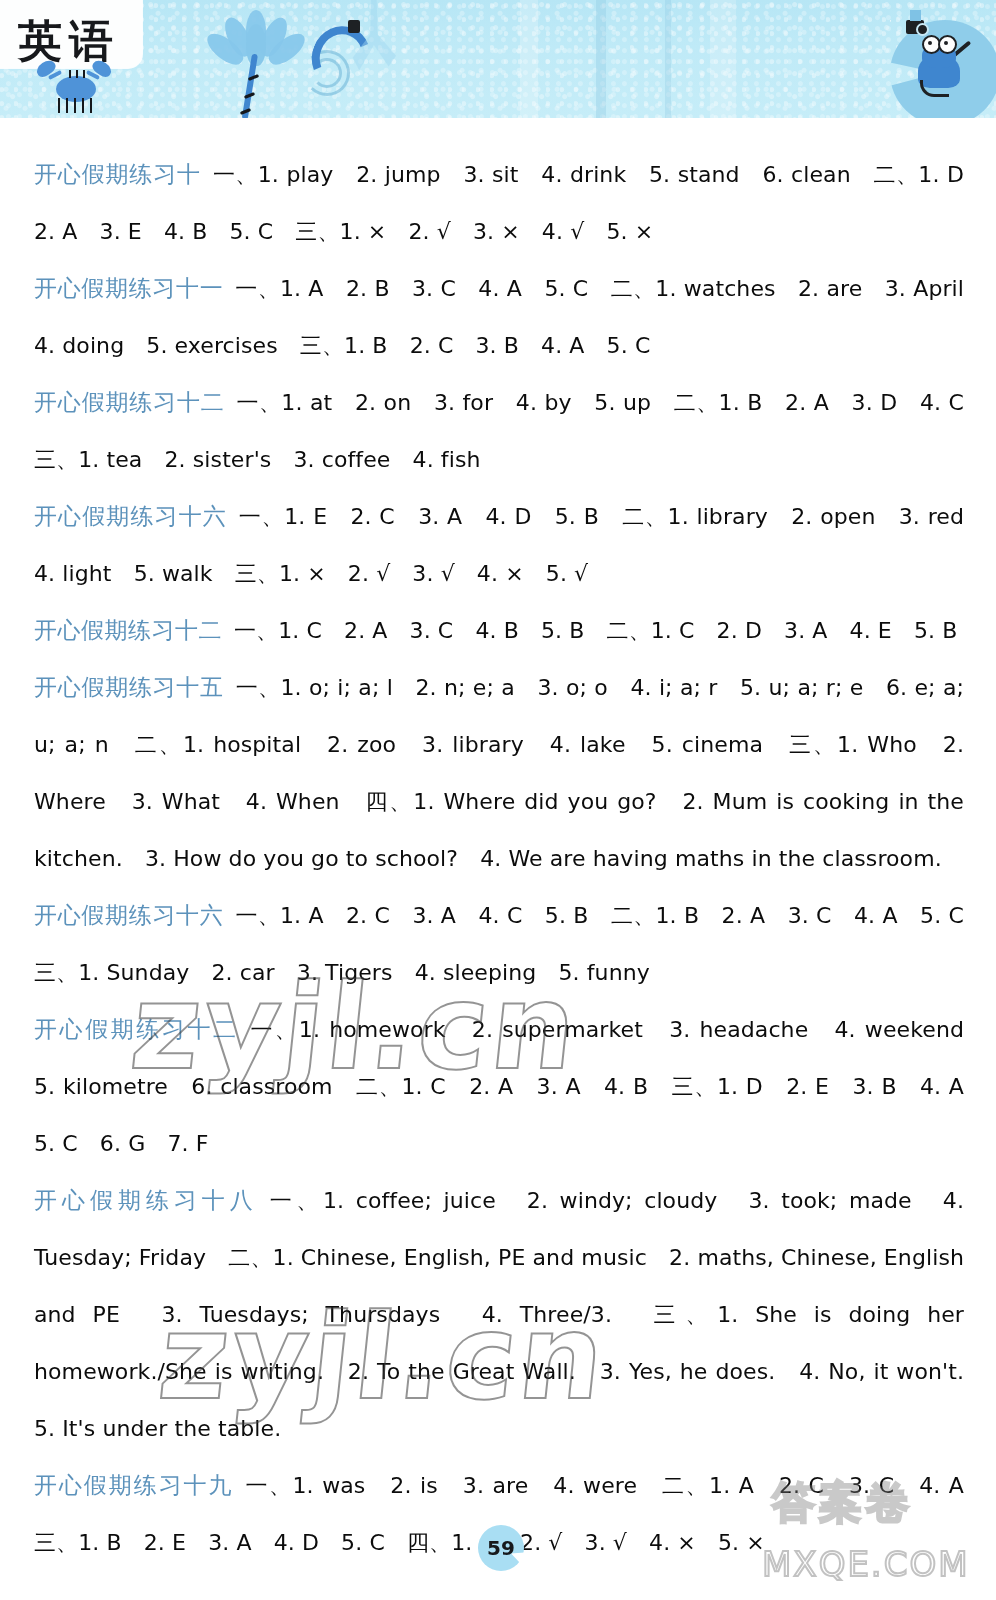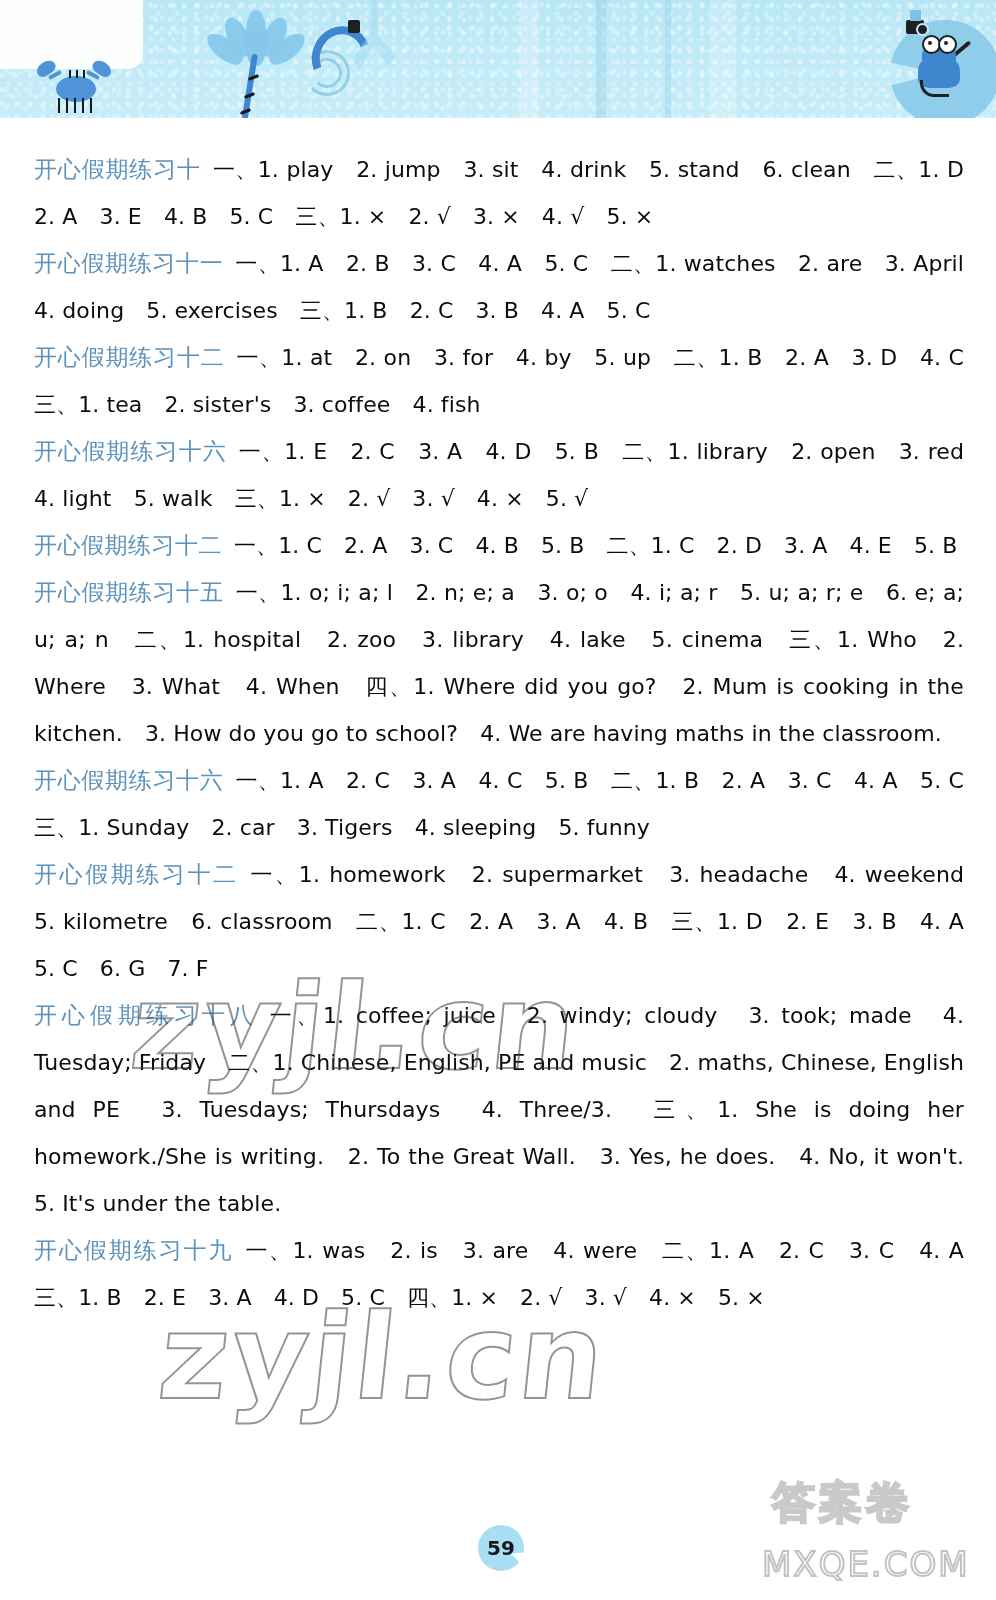--- a/index.html
+++ b/index.html
@@ -212,21 +212,21 @@
     left: 0; top: 118px;
     width: 996px;
     height: 1482px;
     background: #ffffff;
   }
   .answers {
     position: absolute;
     left: 34px; top: 28px;
     width: 930px;
     font-size: 25.5px;
-    line-height: 46px;
+    line-height: 56px;
     text-align: justify;
     text-justify: inter-word;
     color: #0c0c0c;
     letter-spacing: .1px;
   }
   .answers p { margin: 0; }
   .ex-title {
     color: #5c92bb;
     font-family: "DejaVu Sans", sans-serif;
     font-size: 23px;
@@ -290,20 +290,21 @@
 <body>
 
 <div class="banner">
   <div class="banner-texture"></div>
   <div class="banner-streak s1"></div>
   <div class="banner-streak s2"></div>
   <div class="banner-streak s3"></div>
   <div class="banner-streak s4"></div>
 
   <div class="subject-plate"></div>
+  <div class="subject-label">英语</div>
 
   <div class="crab">
     <div class="crab-claw l"></div>
     <div class="crab-claw r"></div>
     <div class="crab-arm l"></div>
     <div class="crab-arm r"></div>
     <div class="crab-body"></div>
     <div class="crab-eye" style="left:39px;"></div>
     <div class="crab-eye" style="left:46px;"></div>
     <div class="crab-eye" style="left:53px;"></div>

